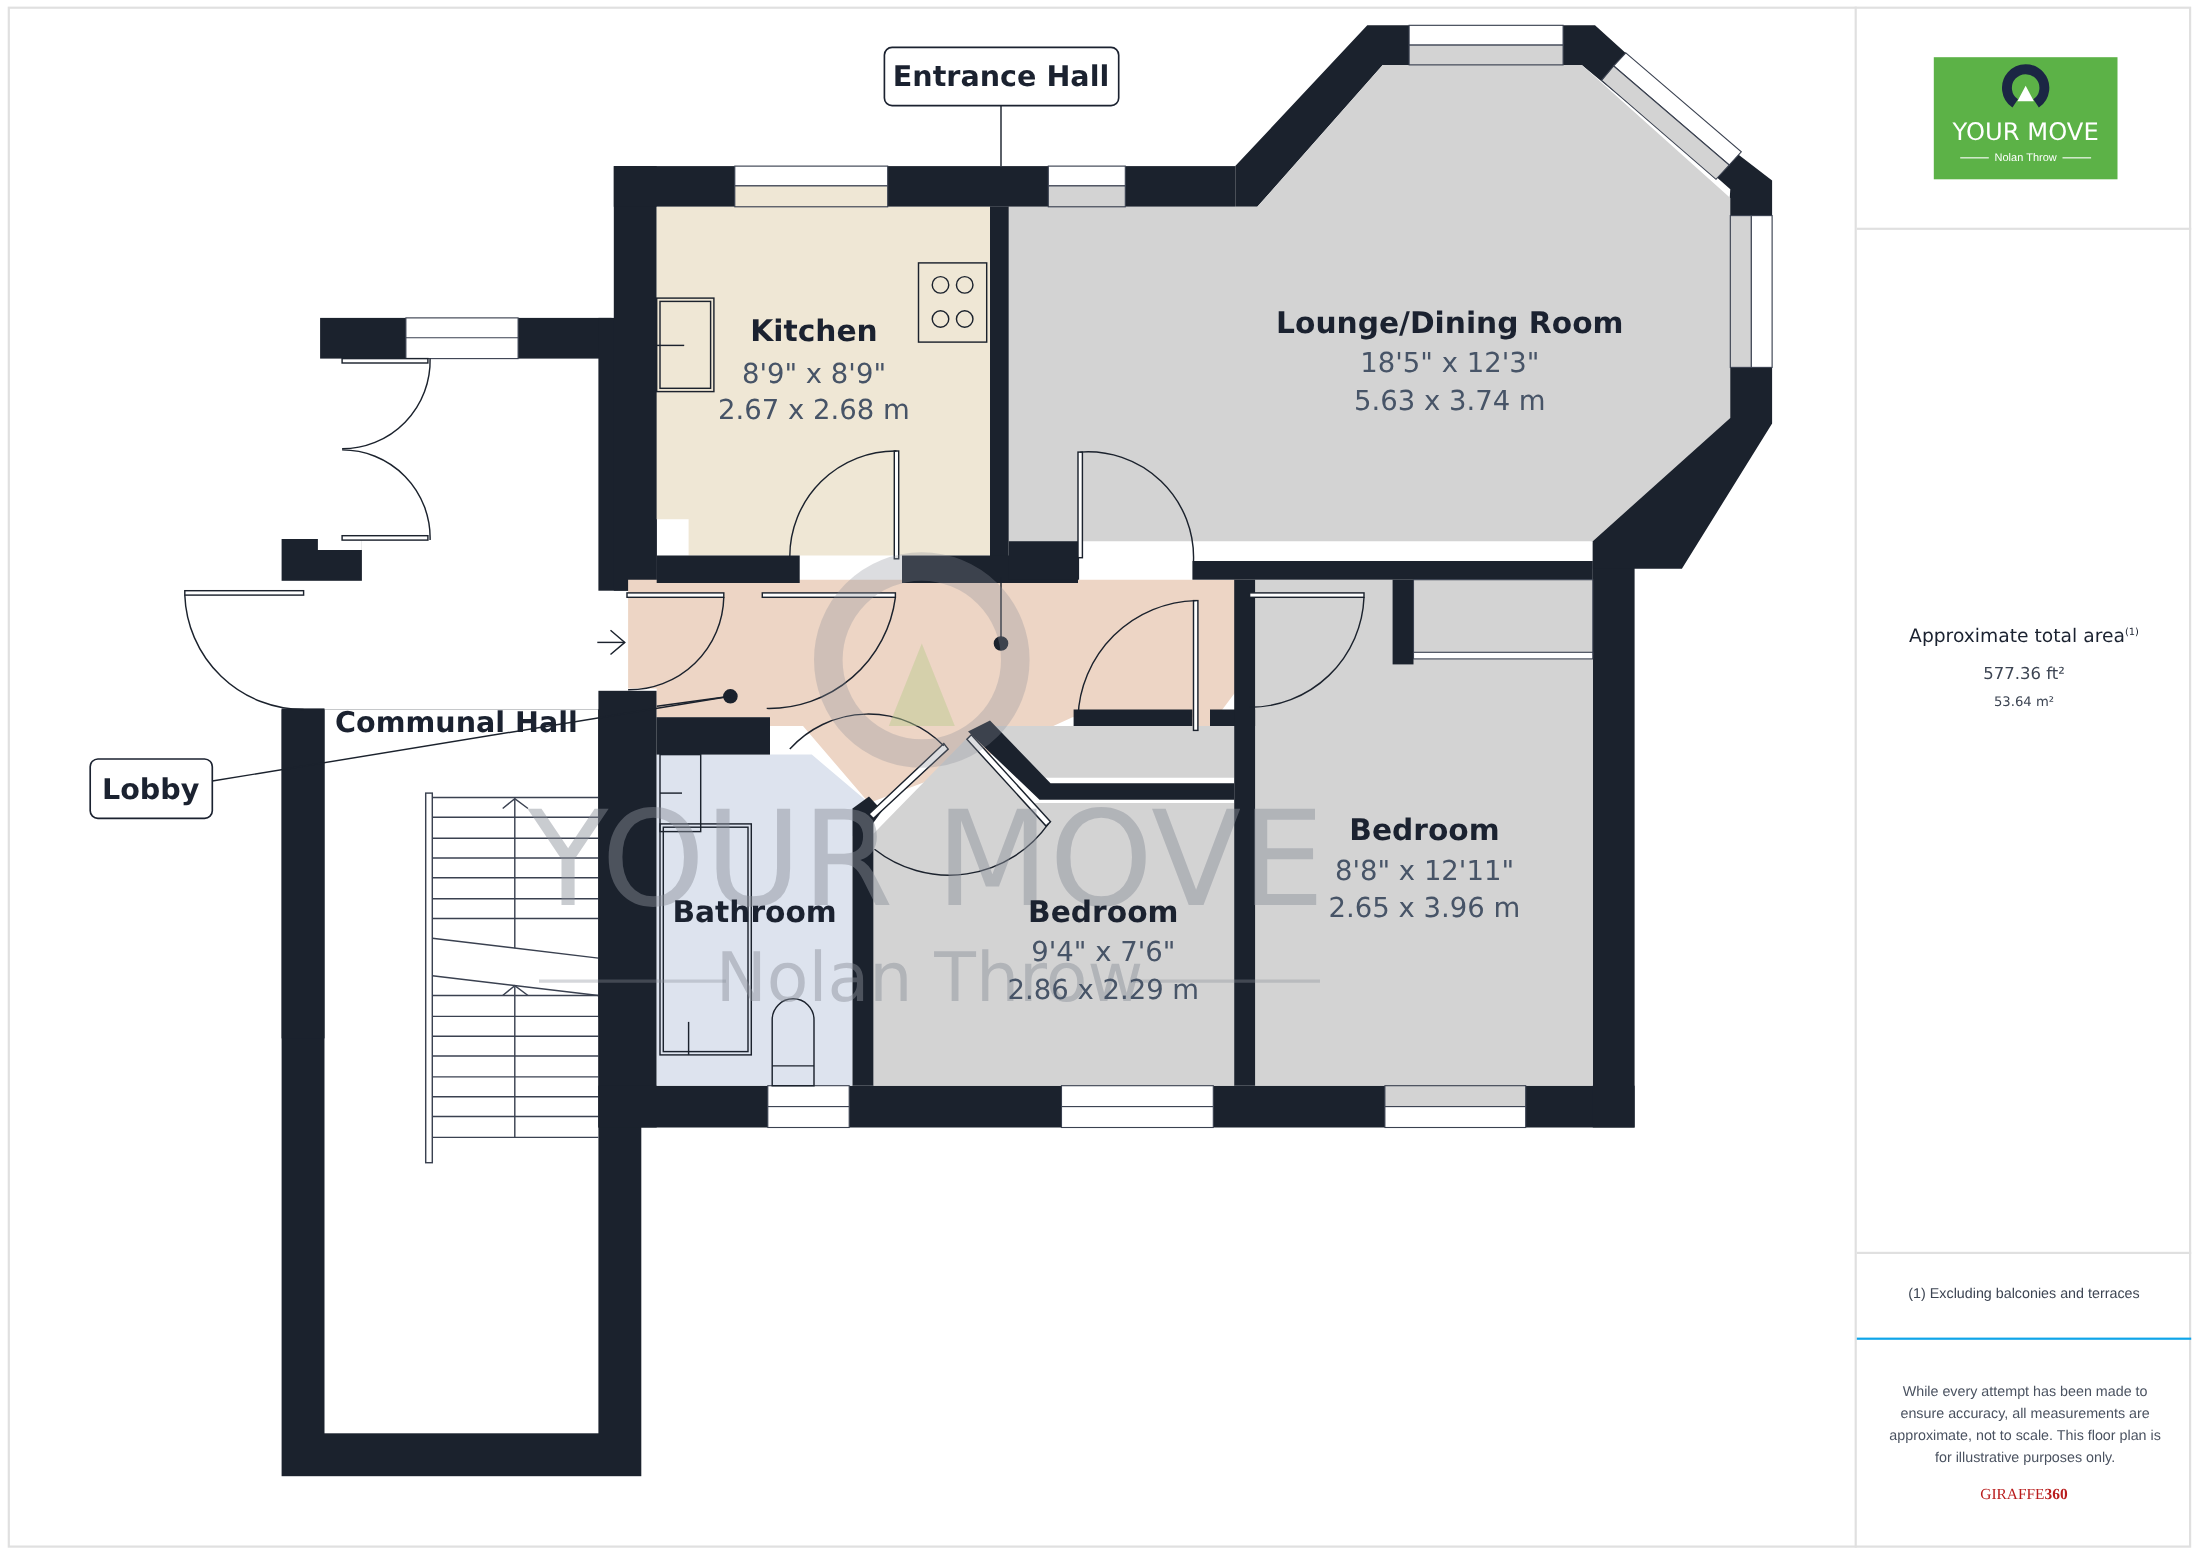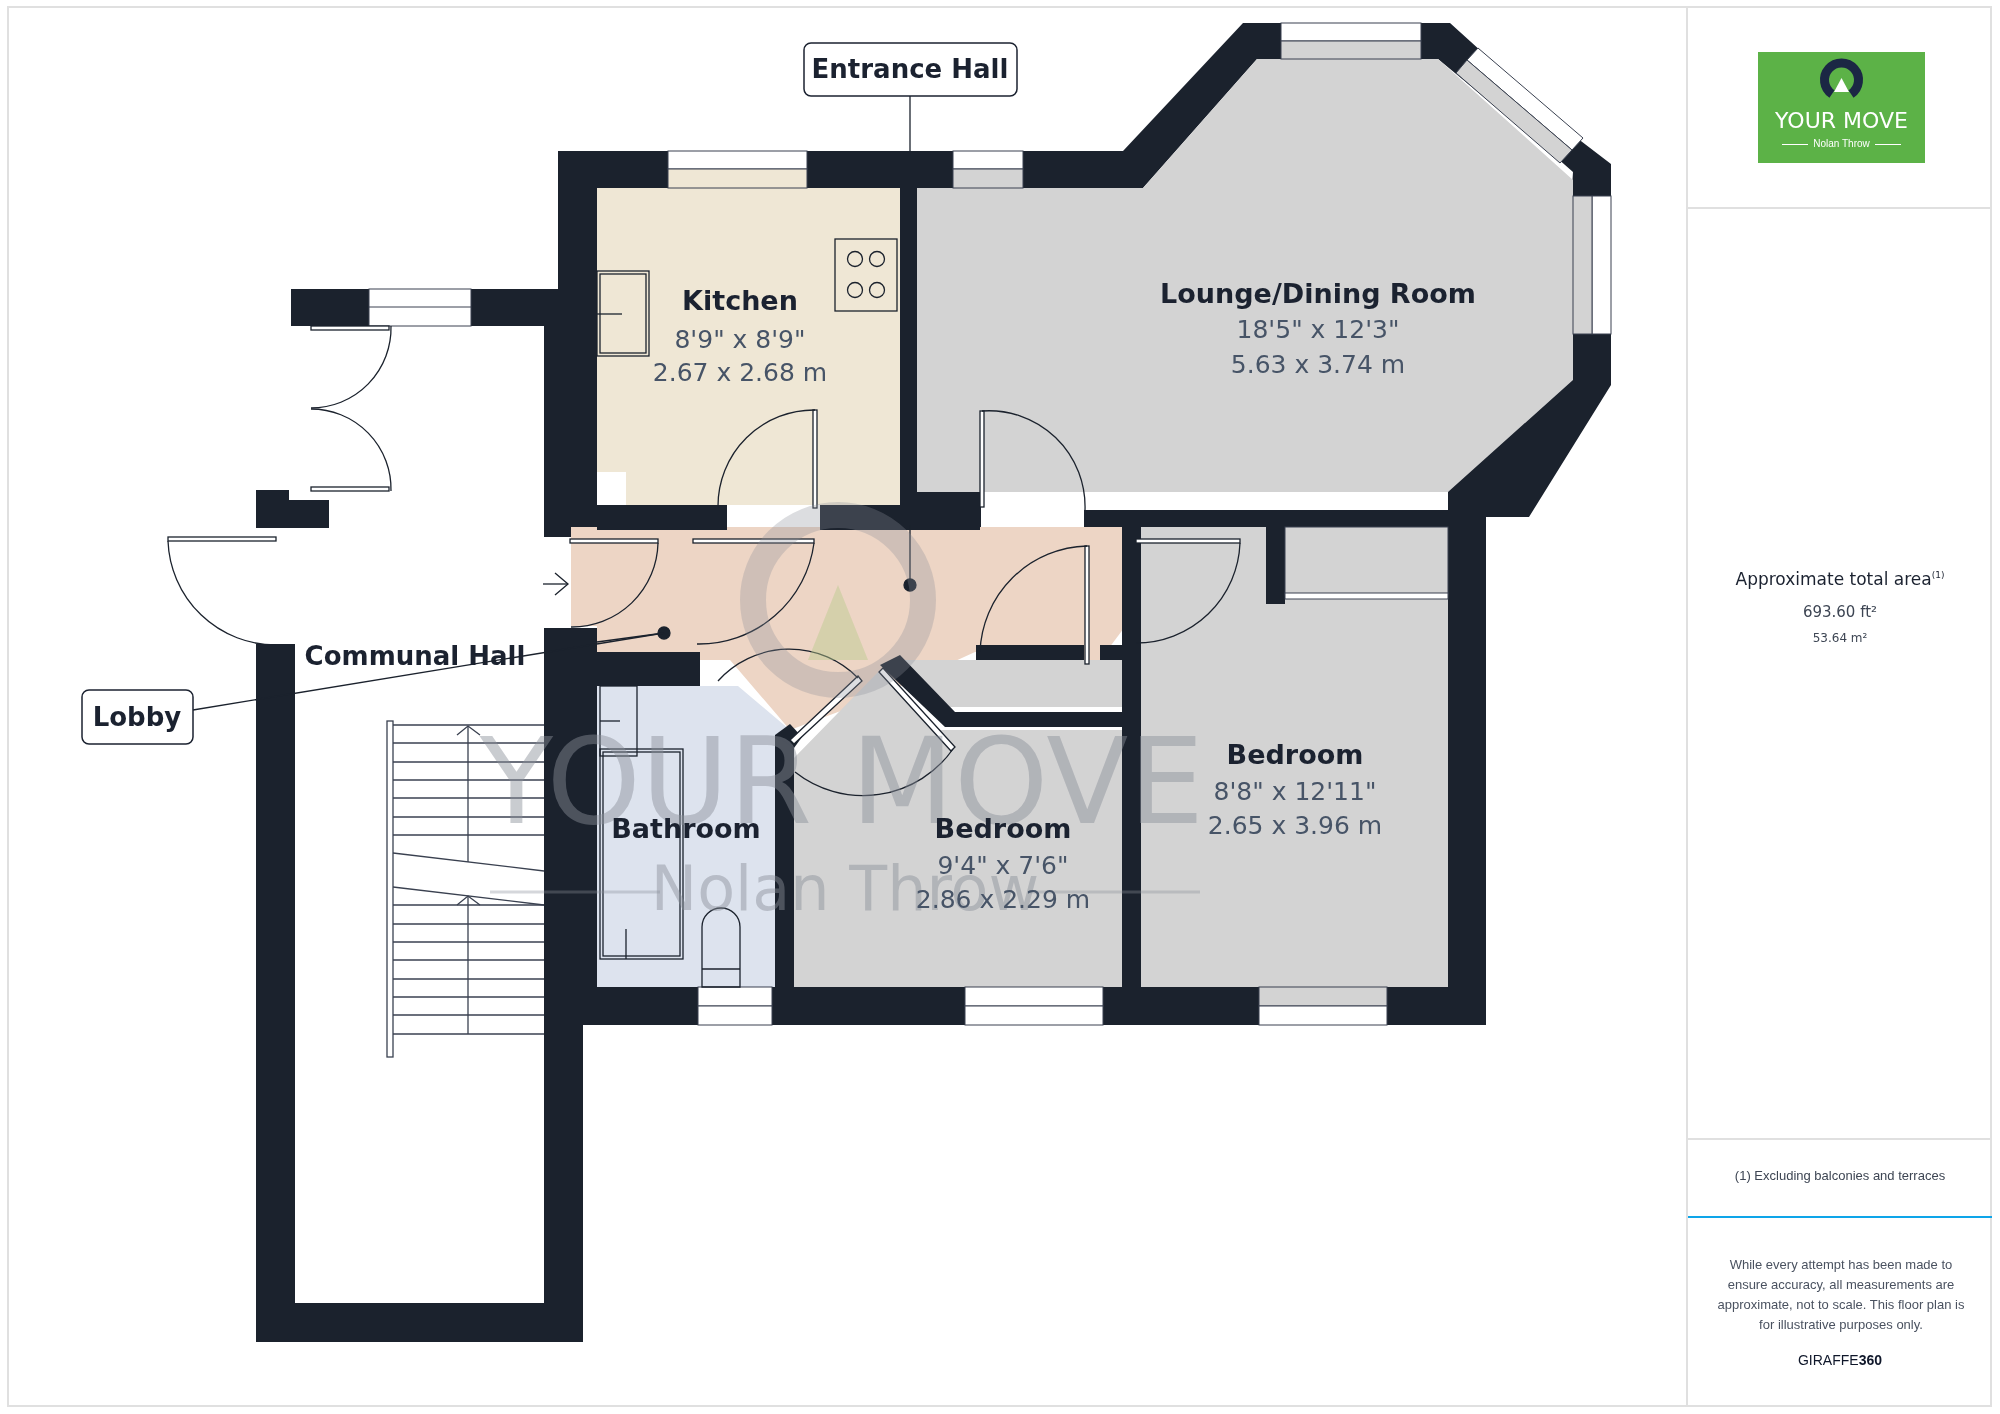--- a/index.html
+++ b/index.html
@@ -15,21 +15,21 @@
   .logo-sub .ln { display: inline-block; width: 26px; border-top: 1px solid #ffffff; vertical-align: middle; margin: 0 5px; }
   .sec-area { top: 203px; height: 931px; border-bottom: 2px solid #e0e0e0; }
   .area-title { position: absolute; left: 0; width: 100%; top: 360px; font-weight: normal; font-size: 17px; color: #1b2230; }
   .area-title sup { font-size: 9px; }
   .area-ft { position: absolute; left: 0; width: 100%; top: 394px; font-size: 15px; }
   .area-m { position: absolute; left: 0; width: 100%; top: 422px; font-size: 12px; }
   .sec-note { top: 1134px; height: 78px; border-bottom: 2px solid #0ea5e9; }
   .note { position: absolute; left: 0; width: 100%; top: 28px; font-size: 13px; font-family: "Liberation Sans", sans-serif; }
   .sec-disc { top: 1212px; height: 191px; border-radius: 12px; }
   .disc { position: absolute; left: 26px; width: 254px; top: 37px; font-size: 13px; line-height: 20px; font-family: "Liberation Sans", sans-serif; color: #4a5260; }
-  .brand { position: absolute; left: 0; width: 100%; top: 134px; font-size: 14px; color: #0f172a; font-family: Liberation Sans, sans-serif; }
+  .brand { position: absolute; left: 0; width: 100%; top: 134px; font-size: 14px; color: #b91c1c; font-family: Liberation Serif, serif; }
   .brand b { font-weight: bold; }
   .room-label { font-family: "DejaVu Sans", sans-serif; font-weight: bold; fill: #1b2230; }
   .room-dim { font-family: "DejaVu Sans", sans-serif; fill: #475467; }
   .tag-box { fill: #ffffff; stroke: #1b2230; stroke-width: 1.5; }
   .wm { font-family: "DejaVu Sans", sans-serif; fill: #8a8f99; opacity: 0.45; }
 </style>
 </head>
 <body>
 
 <div class="frame"></div>
@@ -287,21 +287,21 @@
       <svg width="167" height="56" viewBox="0 0 167 56" style="position:absolute;left:0;top:0">
         <path d="M74,42 A17,17 0 1 1 93,42" fill="none" stroke="#1b2744" stroke-width="9"></path>
         <polygon points="83.5,26 76,40 91,40" fill="#ffffff"></polygon>
       </svg>
       <div class="logo-text">YOUR MOVE</div>
       <div class="logo-sub"><span class="ln"></span><span>Nolan Throw</span><span class="ln"></span></div>
     </div>
   </div>
   <div class="panel-sec sec-area">
     <div class="area-title"><span>Approximate total area</span><sup>(1)</sup></div>
-    <div class="area-ft">693.60 ft²</div>
+    <div class="area-ft">577.36 ft²</div>
     <div class="area-m">53.64 m²</div>
   </div>
   <div class="panel-sec sec-note">
     <div class="note">(1) Excluding balconies and terraces</div>
   </div>
   <div class="panel-sec sec-disc">
     <div class="disc">While every attempt has been made to ensure accuracy, all measurements are approximate, not to scale. This floor plan is for illustrative purposes only.</div>
     <div class="brand"><span>GIRAFFE</span><b>360</b></div>
   </div>
 </div>

